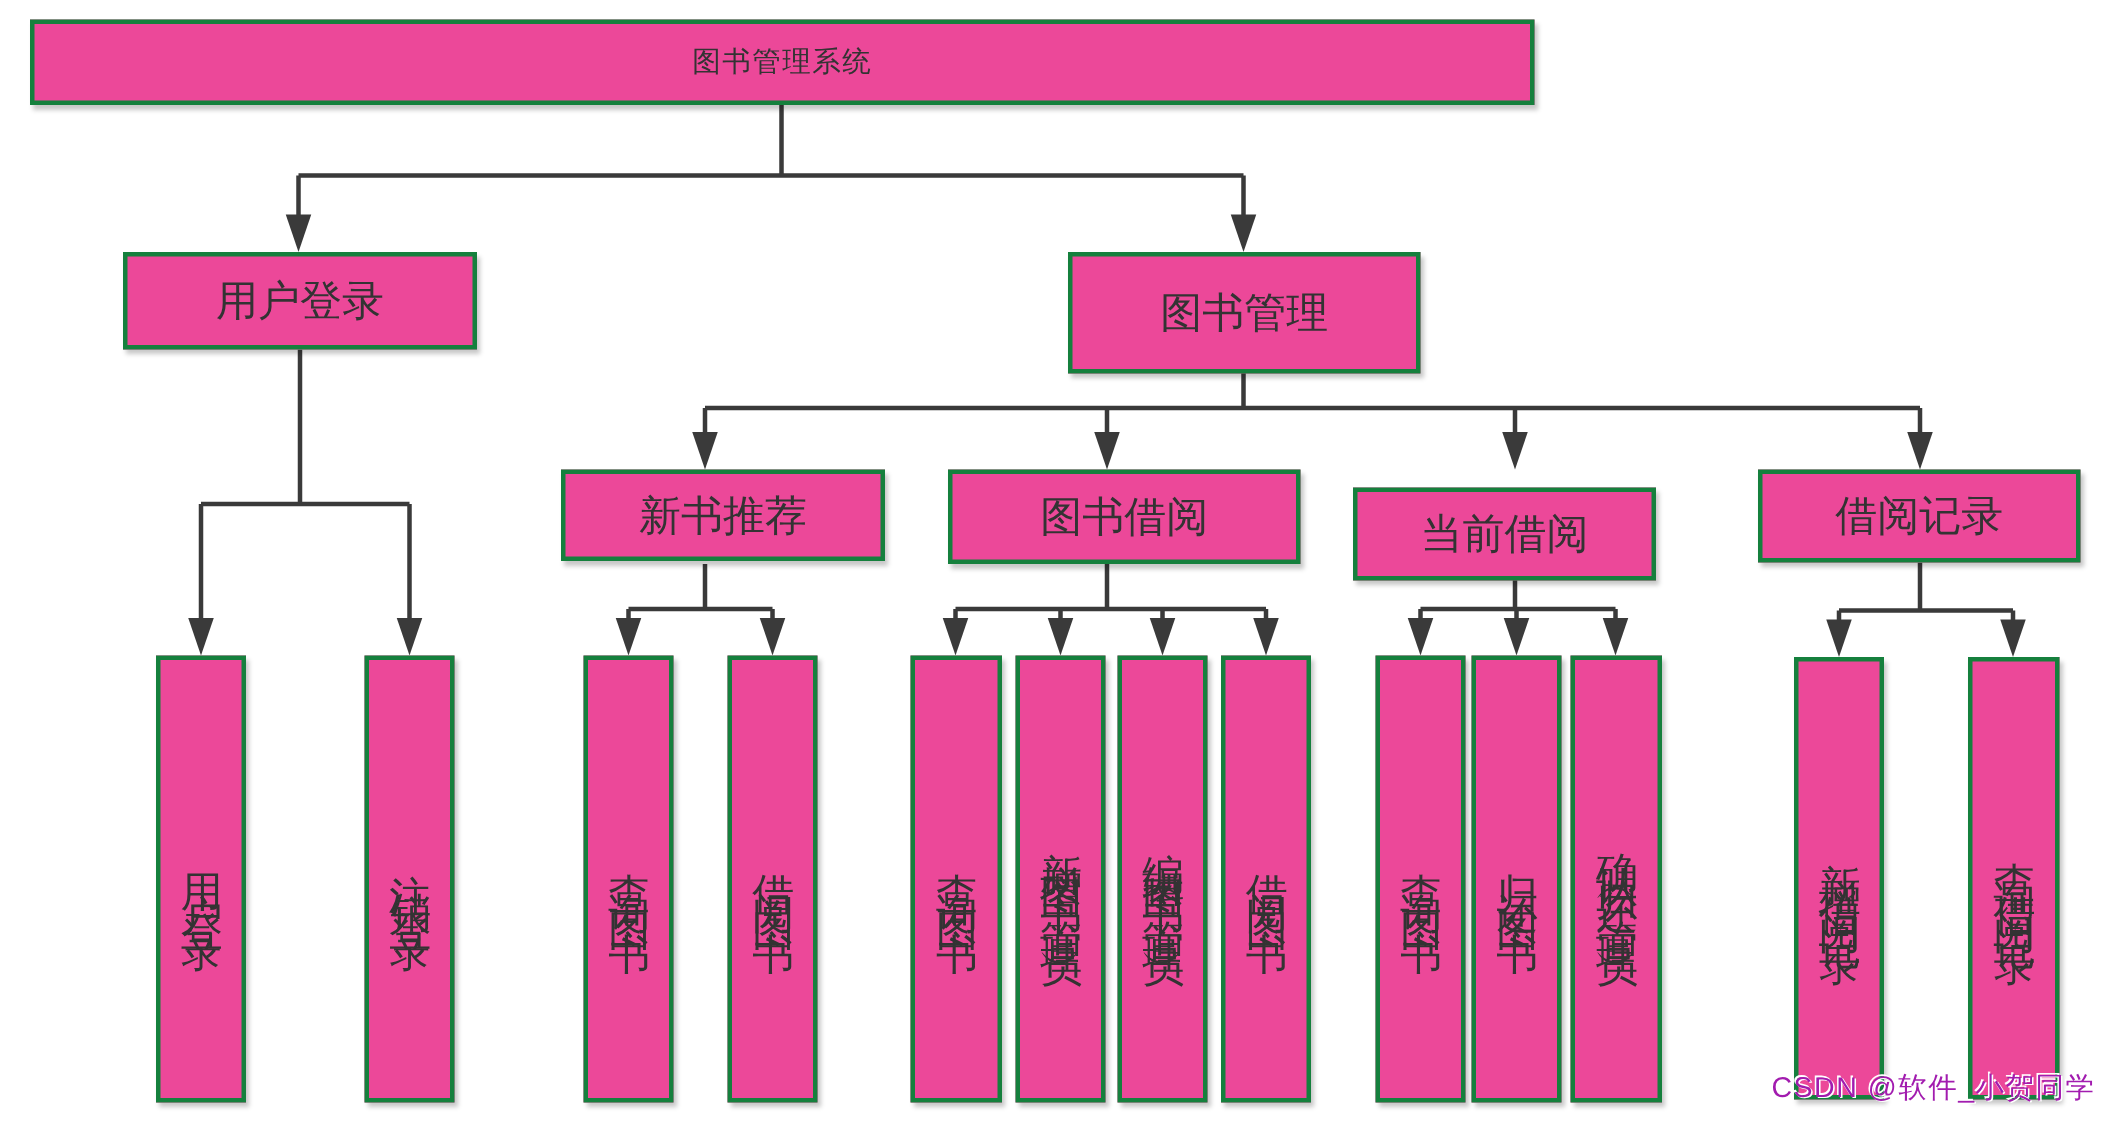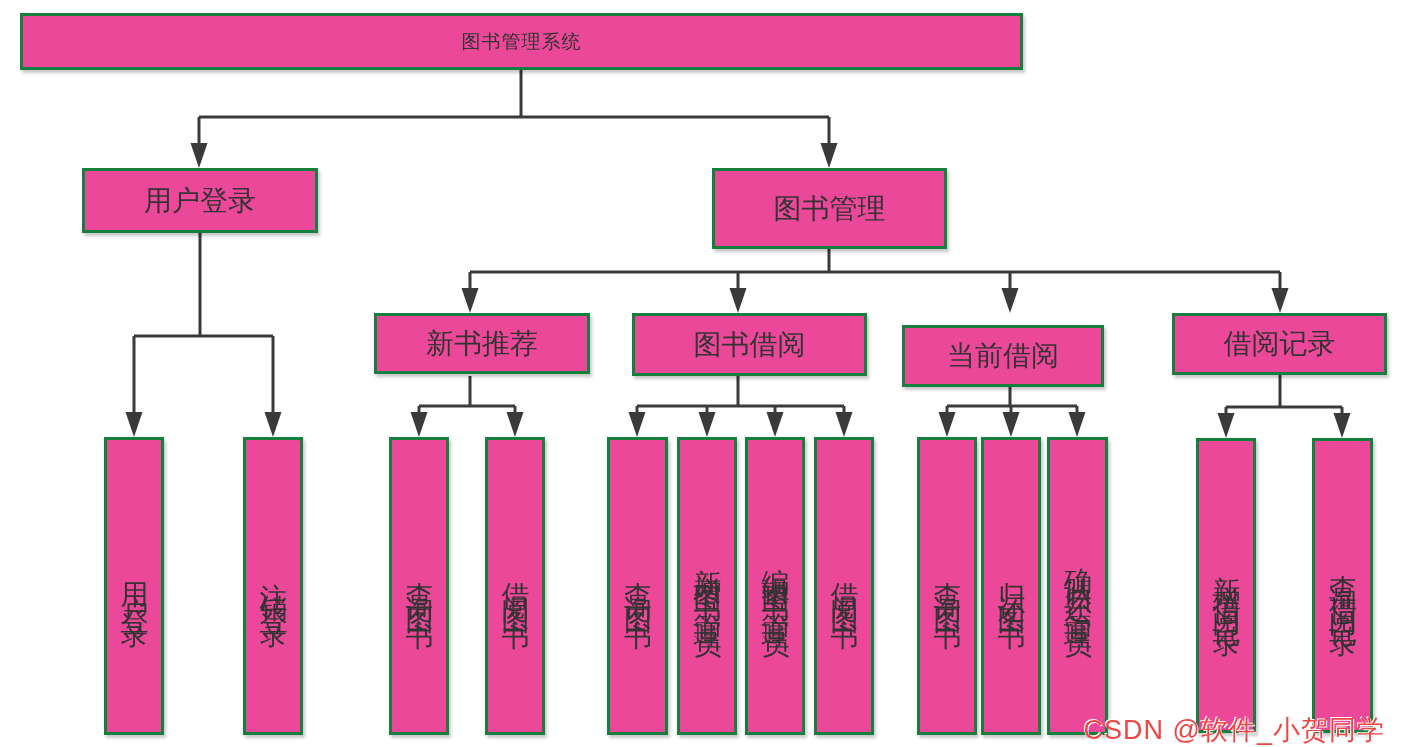--- a/index.html
+++ b/index.html
@@ -46,23 +46,23 @@
     writing-mode: vertical-rl;
     text-orientation: mixed;
     letter-spacing: 13px;
     line-height: 1;
   }
   .box.v .lbl.ls-6 { letter-spacing: 11px; }
   .box.v .lbl.ls-9 { letter-spacing: 9px; }
   .watermark {
     position: absolute;
     top: 712px;
-    right: 20px;
-    font-size: 27px;
-    color: #ef4444;
+    right: 8px;
+    font-size: 19px;
+    color: #a21caf;
     letter-spacing: 1px;
     white-space: nowrap;
     text-shadow: 1px 1px 0 #ffffff, -1px -1px 0 #ffffff;
   }
 </style>
 </head>
 <body>
 
 <div class="canvas">
 

